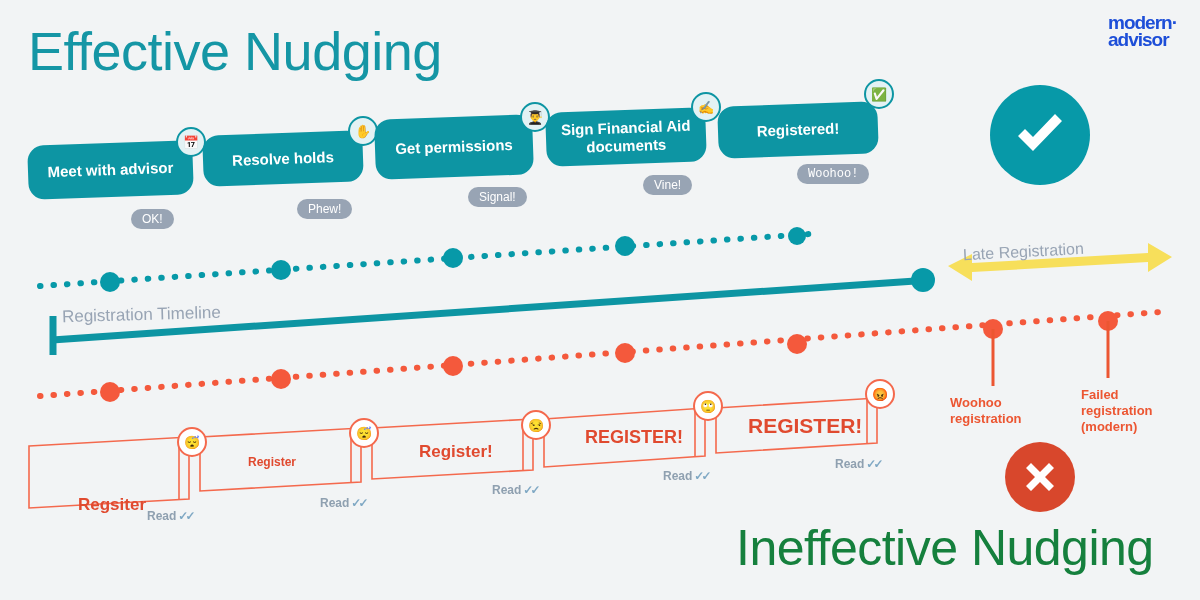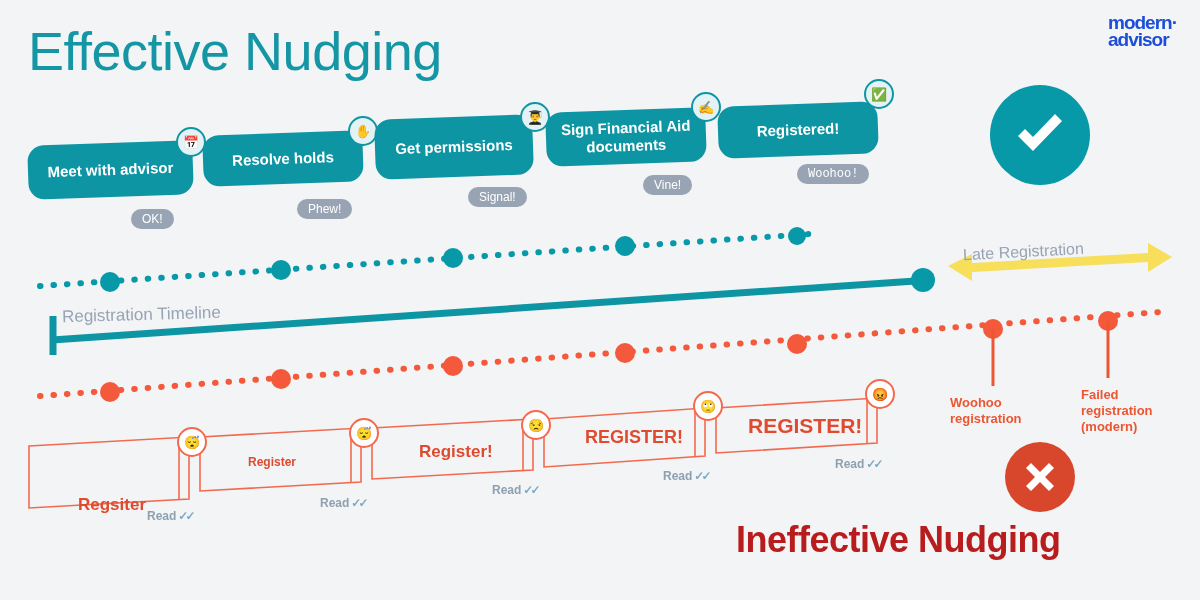--- a/index.html
+++ b/index.html
@@ -12,22 +12,22 @@
   #stage{position:relative;width:1200px;height:600px;}
 
   
   .title-eff{
     position:absolute;left:28px;top:20px;
     font-size:54px;font-weight:300;letter-spacing:-0.5px;
     color:#1596a5;white-space:nowrap;
   }
   .title-ineff{
     position:absolute;left:736px;top:519px;
-    font-size:36px;font-weight:700;letter-spacing:-0.5px;
-    color:#b91c1c;white-space:nowrap;
+    font-size:50px;font-weight:400;letter-spacing:-0.5px;
+    color:#15803d;white-space:nowrap;
   }
 
   
   .logo-sv{
     position:absolute;left:925px;top:14px;
     font-size:27px;font-weight:bold;color:#142a55;
     letter-spacing:-0.5px;white-space:nowrap;
   }
   .logo-sv sup{font-size:11px;vertical-align:super;}
   .logo-mc{

